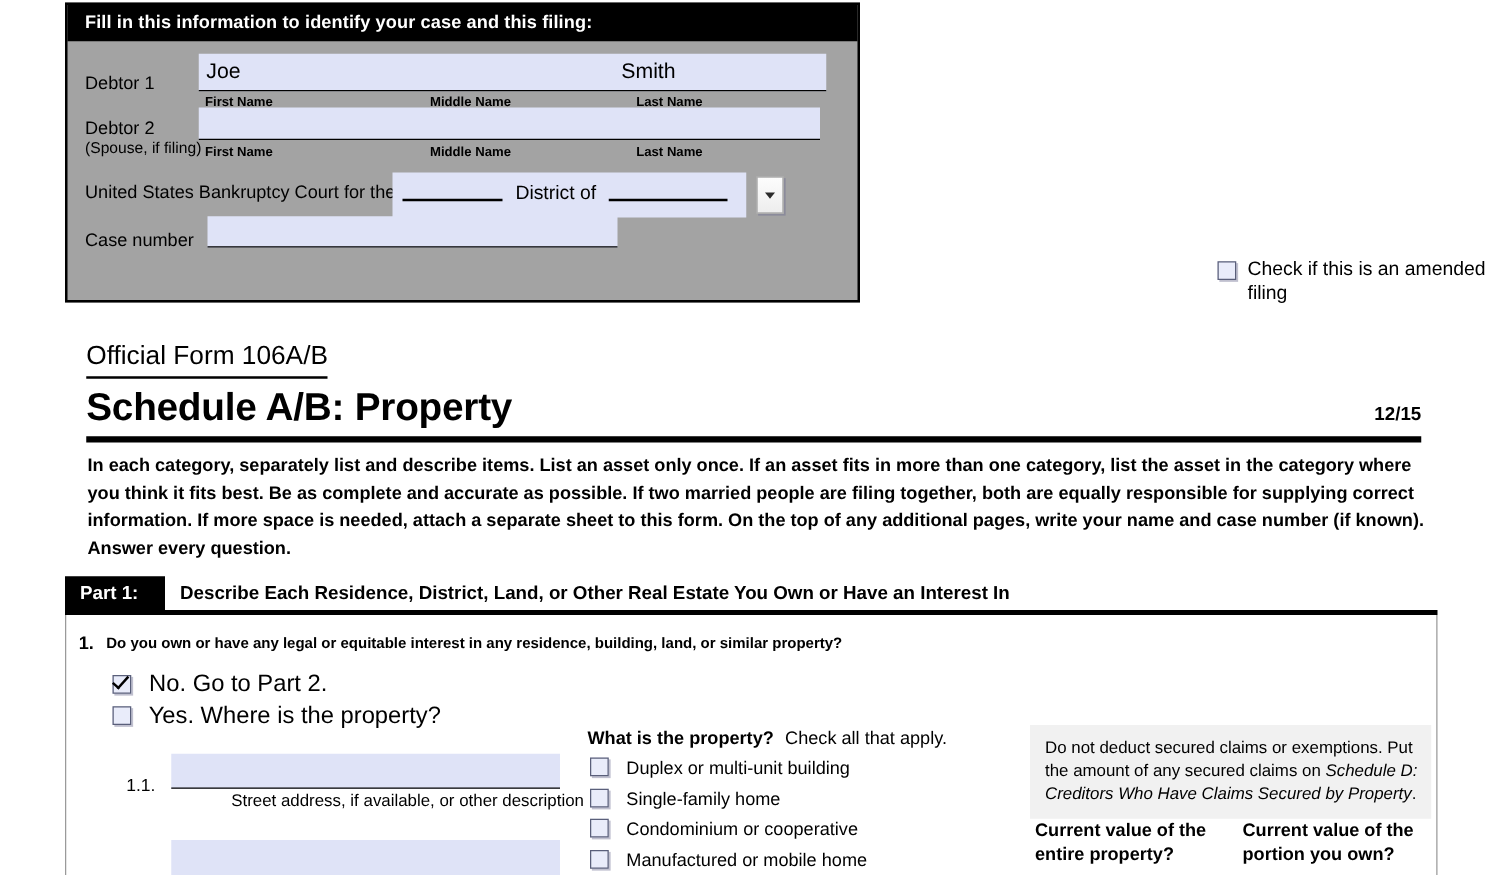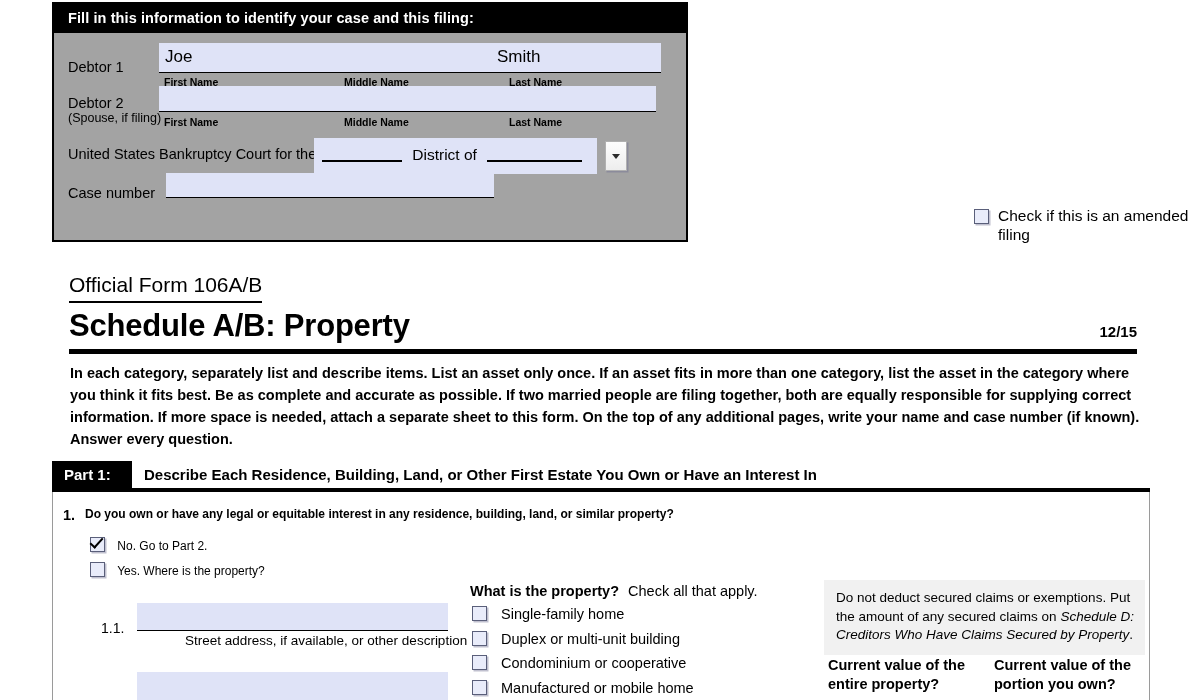--- a/index.html
+++ b/index.html
@@ -257,21 +257,21 @@
     position: absolute;
     left: 32px;
     top: 15px;
     font-size: 12px;
     font-weight: bold;
     white-space: nowrap;
   }
   .opt {
     position: absolute;
     left: 37px;
-    font-size: 12px;
+    font-size: 19px;
     white-space: nowrap;
   }
   .opt .cb { margin-right: 9px; vertical-align: -2px; }
   .opt-no { top: 45px; }
   .opt-yes { top: 70px; }
 
   
   .item-no {
     position: absolute;
     left: 48px;
@@ -419,21 +419,21 @@
 
   <div class="form-no">Official Form 106A/B</div>
   <div class="form-title">Schedule A/B: Property</div>
   <div class="form-rev">12/15</div>
   <div class="title-rule"></div>
 
   <div class="intro">In each category, separately list and describe items. List an asset only once.  If an asset fits in more than one category, list the asset in the category where you think it fits best.  Be as complete and accurate as possible. If two married people are filing together, both are equally responsible for supplying correct information. If more space is needed, attach a separate sheet to this form. On the top of any additional pages, write your name and case number (if known). Answer every question.</div>
 
   <div class="part-bar">
     <div class="part-tag">Part 1:</div>
-    <div class="part-title">Describe Each Residence, Building, Land, or Other First Estate You Own or Have an Interest In</div>
+    <div class="part-title">Describe Each Residence, District, Land, or Other Real Estate You Own or Have an Interest In</div>
   </div>
   <div class="part-underline"></div>
 
   <div class="part-body">
 
     <div class="q-num">1.</div>
     <div class="q-text">Do you own or have any legal or equitable interest in any residence, building, land, or similar property?</div>
 
     <div class="opt opt-no">
       <span class="cb checked"></span>
@@ -453,25 +453,25 @@
       <span class="field-text"></span>
     </div>
 
     <div class="prop-q">
       <b>What is the property?</b>
       <span style="margin-left:5px;">Check all that apply.</span>
     </div>
     <div class="prop-list">
       <div class="prop-item">
         <span class="cb"></span>
-        <span>Single-family home</span>
+        <span>Duplex or multi-unit building</span>
       </div>
       <div class="prop-item">
         <span class="cb"></span>
-        <span>Duplex or multi-unit building</span>
+        <span>Single-family home</span>
       </div>
       <div class="prop-item">
         <span class="cb"></span>
         <span>Condominium or cooperative</span>
       </div>
       <div class="prop-item">
         <span class="cb"></span>
         <span>Manufactured or mobile home</span>
       </div>
     </div>

